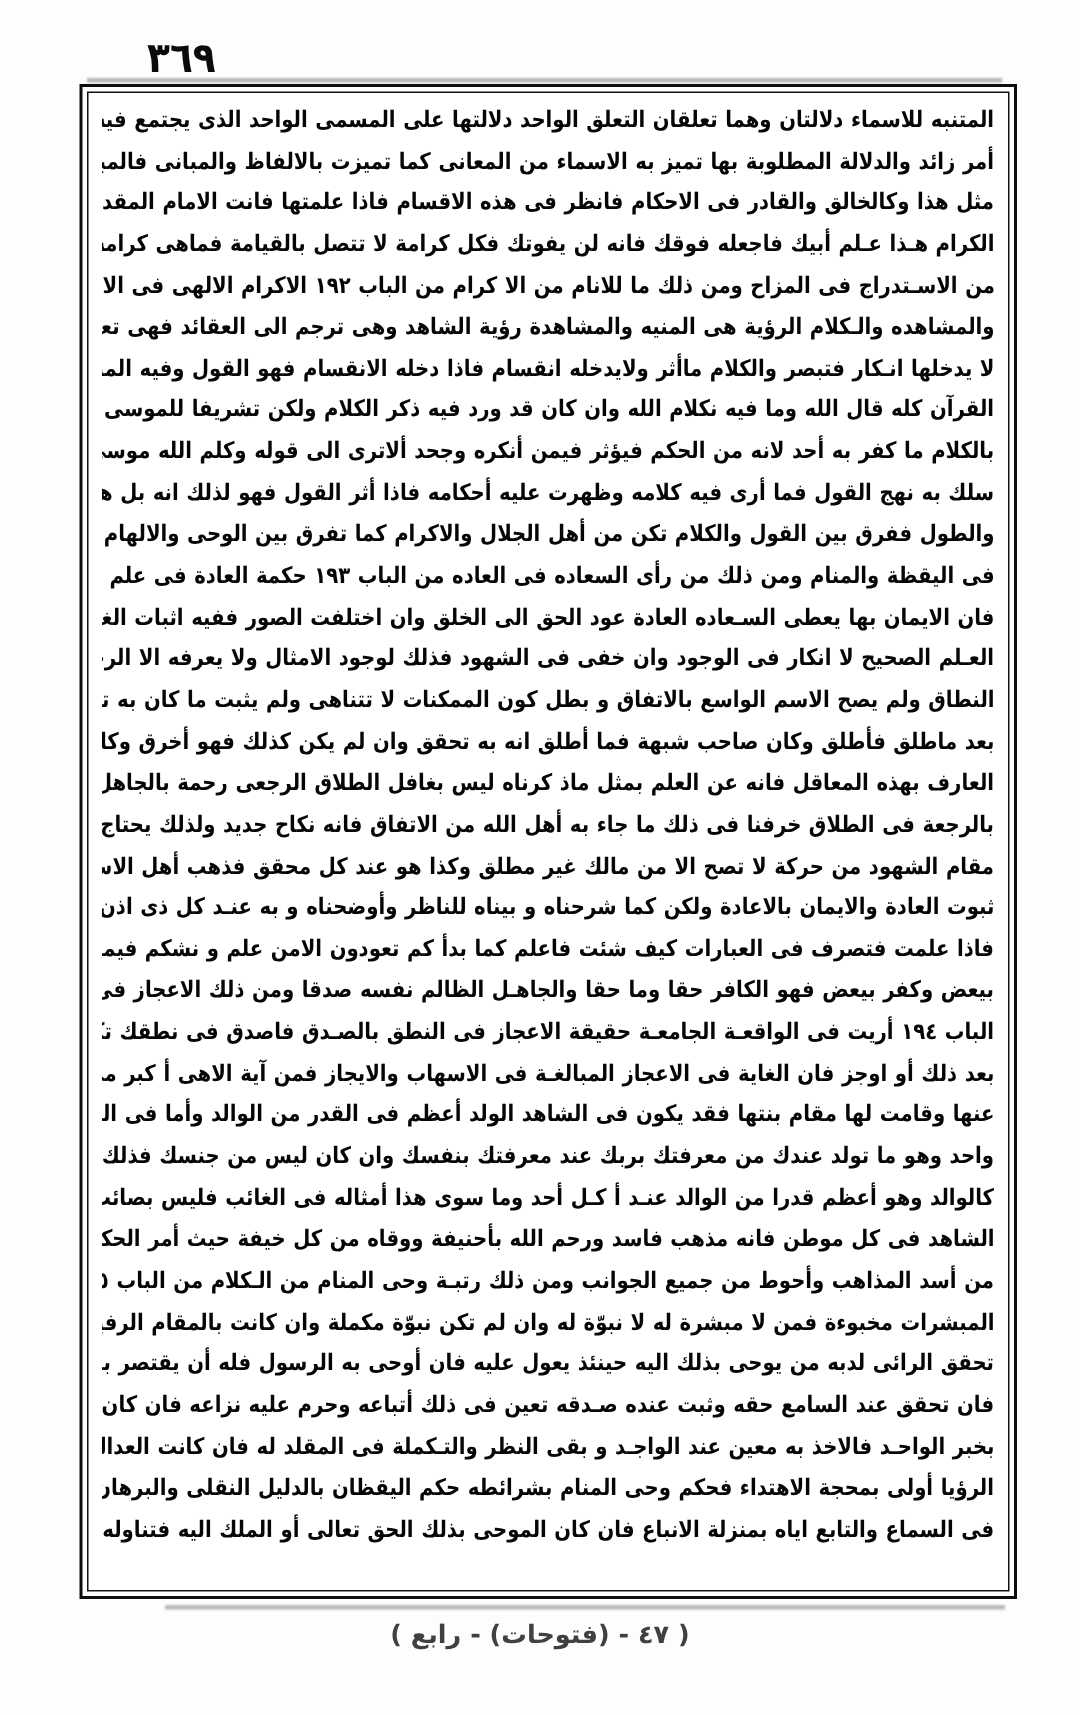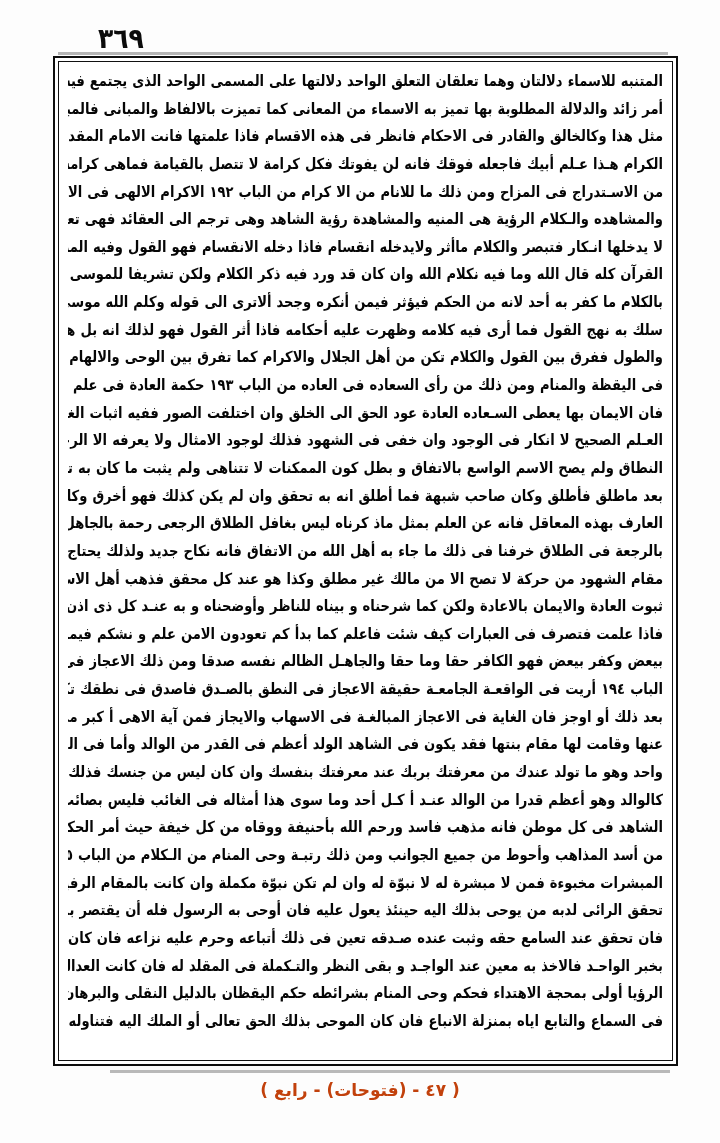--- a/index.html
+++ b/index.html
@@ -108,21 +108,21 @@
   .footer-sig {
     position: absolute;
     left: 0;
     top: 1080px;
     width: 720px;
     text-align: center;
     direction: rtl;
     font-family: "DejaVu Sans", sans-serif;
     font-size: 17px;
     font-weight: bold;
-    color: #c2410c;
+    color: #404040;
     letter-spacing: 1px;
   }
 
   
   .scan-smudge-top {
     position: absolute;
     left: 58px;
     top: 52px;
     width: 610px;
     height: 3px;

